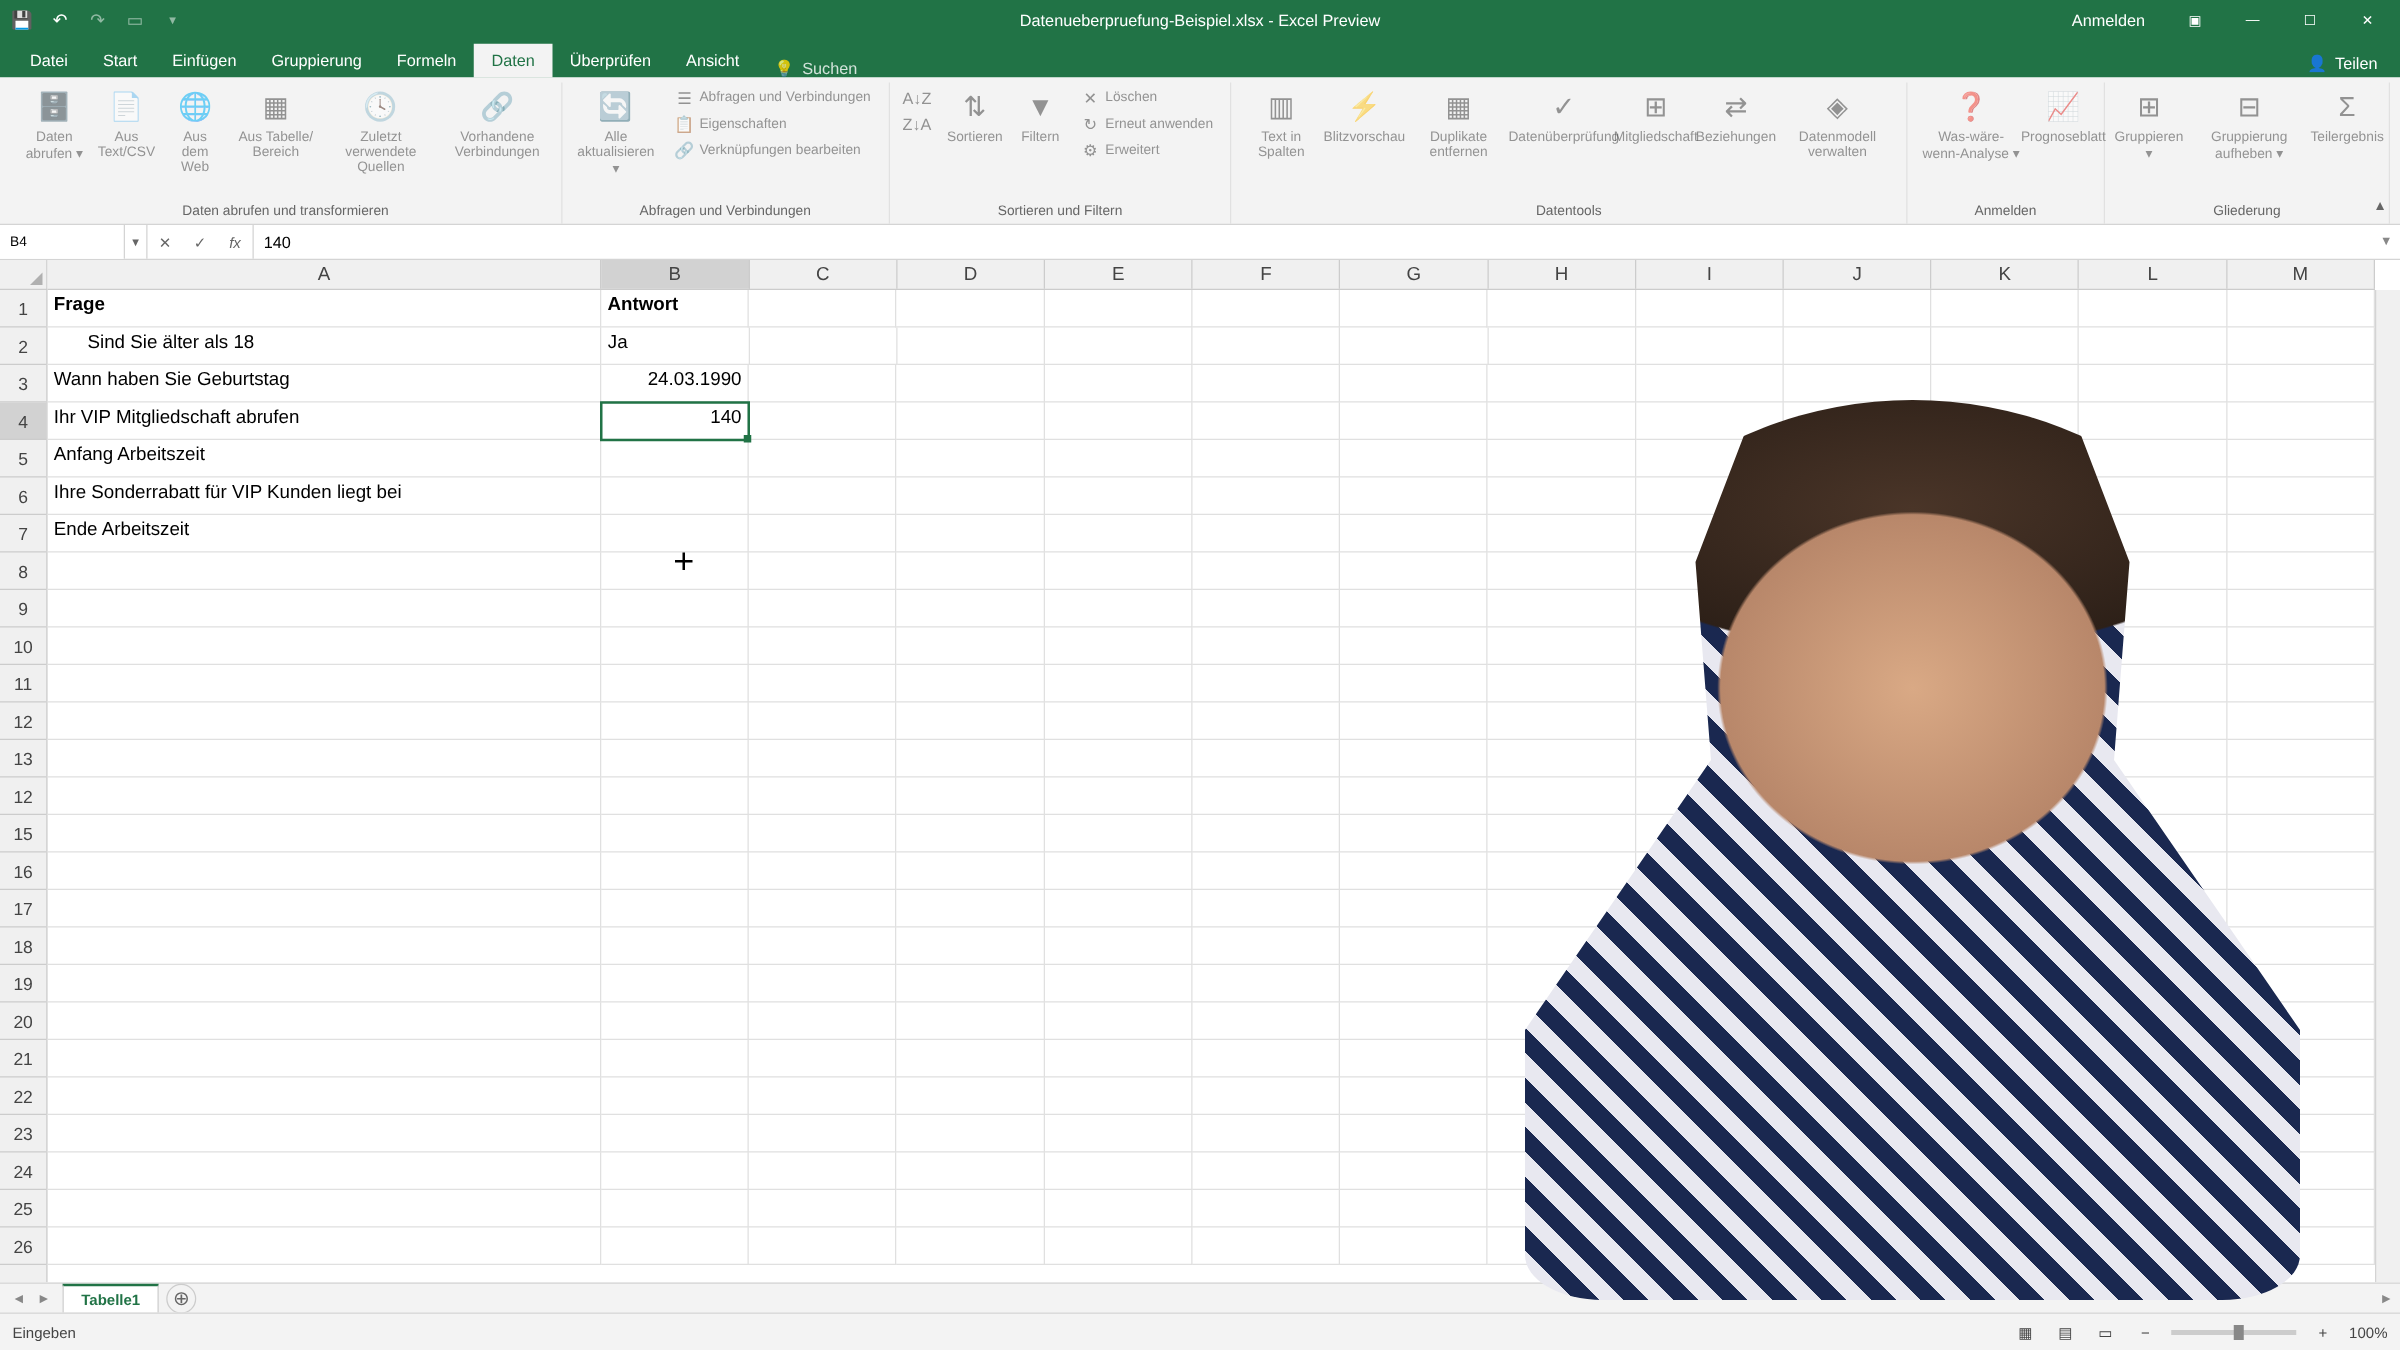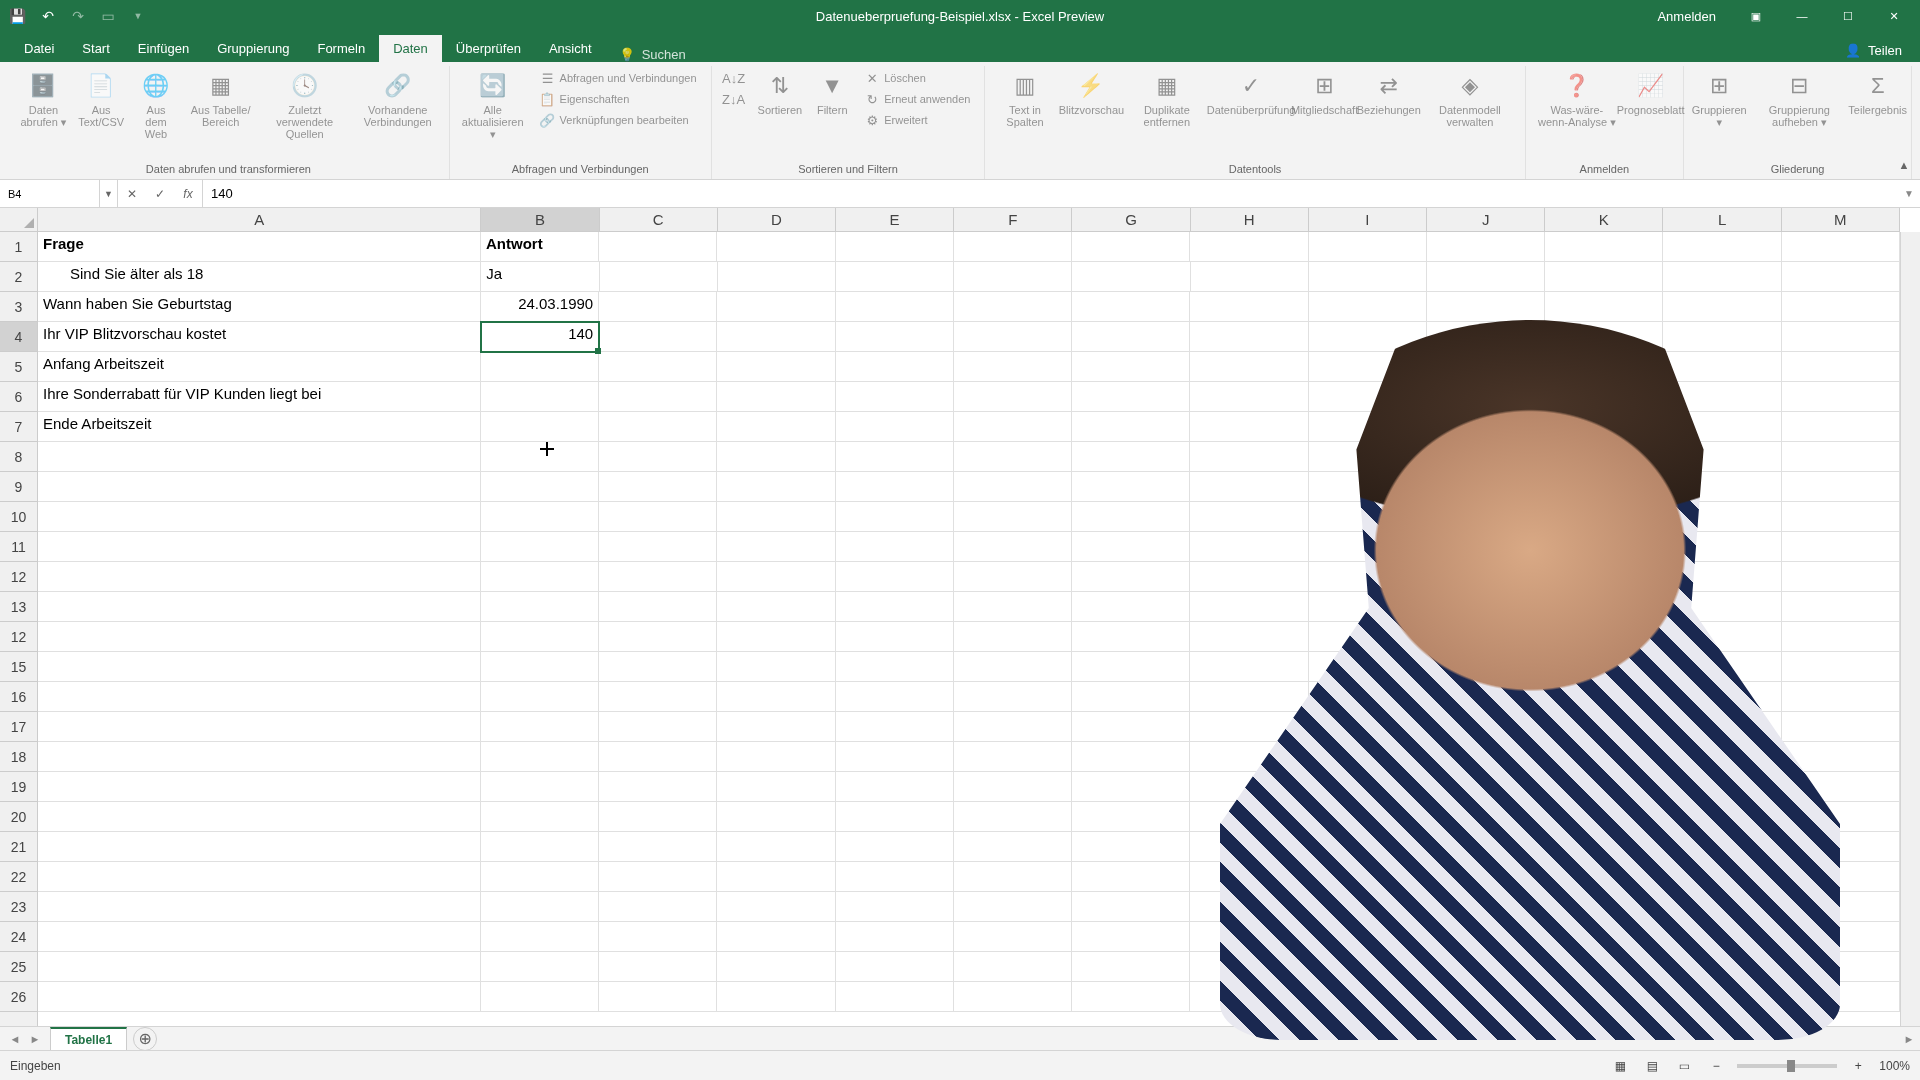--- a/index.html
+++ b/index.html
@@ -387,21 +387,21 @@
         <div class="cell" style="width: 120px;"></div>
         <div class="cell" style="width: 120px;"></div>
         <div class="cell" style="width: 120px;"></div>
         <div class="cell" style="width: 120px;"></div>
         <div class="cell" style="width: 120px;"></div>
         <div class="cell" style="width: 120px;"></div>
         <div class="cell" style="width: 120px;"></div>
         <div class="cell" style="width: 120px;"></div>
       </div>
       <div class="row">
-        <div class="cell" style="width: 450px;">Ihr VIP Blitzvorschau kostet</div>
+        <div class="cell" style="width: 450px;">Ihr VIP Mitgliedschaft abrufen</div>
         <div class="cell right selected" style="width: 120px;">140</div>
         <div class="cell" style="width: 120px;"></div>
         <div class="cell" style="width: 120px;"></div>
         <div class="cell" style="width: 120px;"></div>
         <div class="cell" style="width: 120px;"></div>
         <div class="cell" style="width: 120px;"></div>
         <div class="cell" style="width: 120px;"></div>
         <div class="cell" style="width: 120px;"></div>
         <div class="cell" style="width: 120px;"></div>
         <div class="cell" style="width: 120px;"></div>

